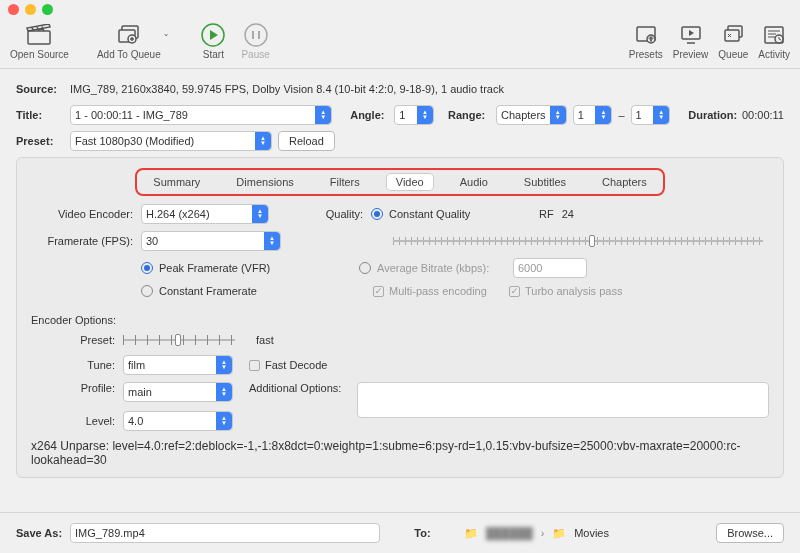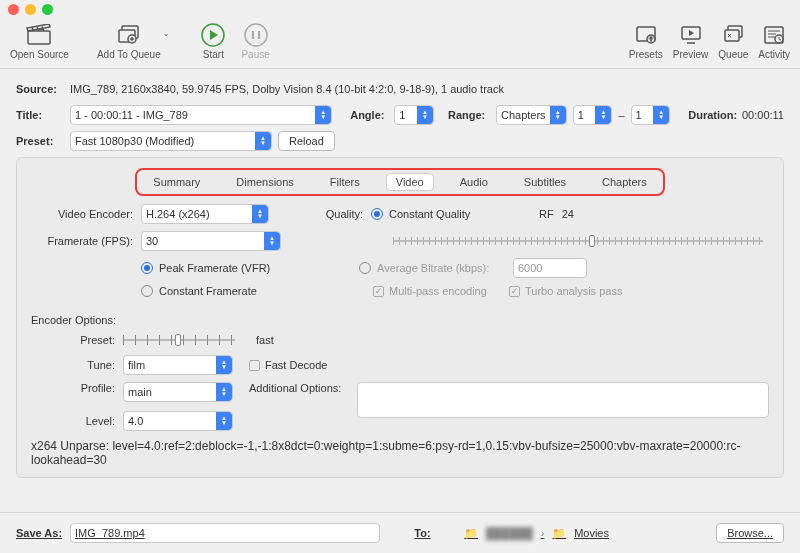--- a/index.html
+++ b/index.html
@@ -75,21 +75,21 @@
   .dim { color: #9a9a9a; }
   .slider { position: relative; height: 16px; flex:1; }
   .slider .track { position:absolute; left:0; right:0; top:7px; height:2px; background:#bbb;}
   .slider .ticks { position:absolute; left:0; right:0; top:4px; height:8px;
     background: repeating-linear-gradient(to right, #aaa 0 1px, transparent 1px 6px);}
   .slider .thumb { position:absolute; top:2px; width:6px; height:12px; background:#fff; border:1px solid #888; border-radius:2px;}
   .box { background:#fff; border:1px solid #ccc; border-radius:4px;}
   .bottombar {
     position: absolute; left:0; right:0; bottom:0;
     display:flex; align-items:center; gap:8px;
-    padding: 10px 16px; background:#f0f0f0; border-top:1px solid #d4d4d4;text-decoration:underline;
+    padding: 10px 16px; background:#f0f0f0; border-top:1px solid #d4d4d4;
   }
   .folder { color:#59a0ee; }
   .blur { filter: blur(2px); color:#888;}
 </style>
 </head>
 <body>
 
 <div class="titlebar">
   <div class="tl r"></div>
   <div class="tl y"></div>

